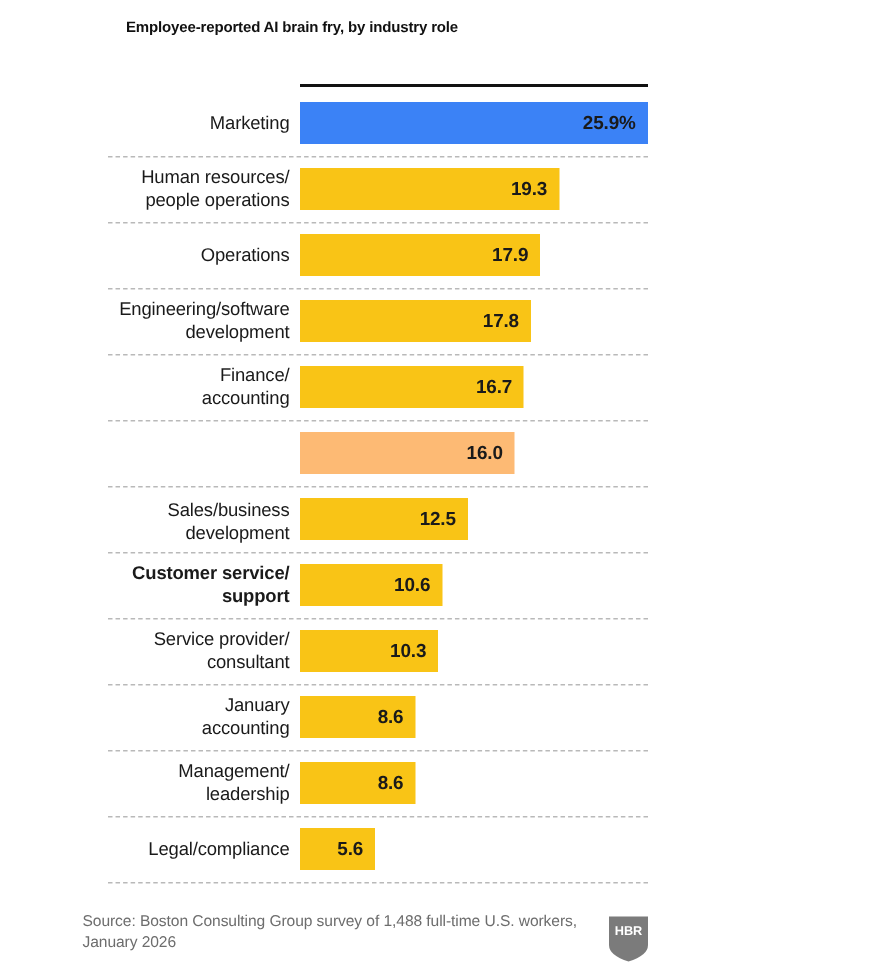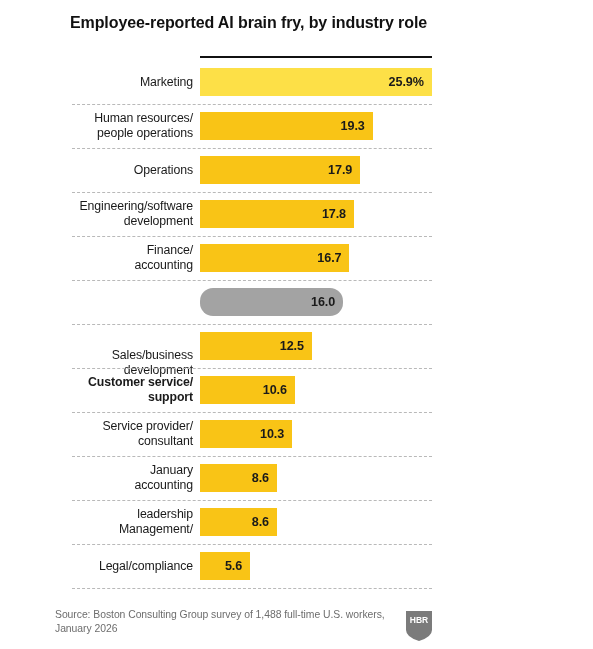--- a/index.html
+++ b/index.html
@@ -16,24 +16,24 @@
   }
   .figure {
     position: relative;
     width: 593px;
     height: 649px;
     box-sizing: border-box;
     background: #ffffff;
   }
   .title {
     position: absolute;
-    left: 70px;
+    left: 84px;
     top: 13px;
     width: 470px;
-    font-size: 16px;
+    font-size: 10px;
     font-weight: bold;
     letter-spacing: -0.1px;
     color: #111111;
     line-height: 1.2;
   }
   .top-rule {
     position: absolute;
     left: 200px;
     top: 56px;
     width: 232px;
@@ -125,21 +125,21 @@
 
   <div class="top-rule"></div>
 
   <div class="chart" id="chart-rows" style="height: 528px;">
       <div class="row" style="height: 44px;">
         <div class="row-inner">
           <div class="cat-label" style="top: 14.7px;">
             <div>Marketing</div>
           </div>
           <div class="bar-wrap">
-            <div class="bar" style="width: 231.805px; background: #fde047;">
+            <div class="bar" style="width: 231.805px; background: #3b82f6;">
               <span class="bar-value">25.9%</span>
             </div>
           </div>
         </div>
       </div>
       <div class="sep" style="top: 44px;"></div>
       <div class="row" style="height: 44px;">
         <div class="row-inner">
           <div class="cat-label" style="top: 7.4px;">
             <div>Human resources/</div>
@@ -190,30 +190,30 @@
             <div class="bar" style="width: 149.465px; background: rgb(249, 196, 22);">
               <span class="bar-value">16.7</span>
             </div>
           </div>
         </div>
       </div>
       <div class="sep" style="top: 220px;"></div>
       <div class="row" style="height: 44px;">
         <div class="row-inner">
           <div class="bar-wrap">
-            <div class="bar" style="width: 143.2px; background: #a3a3a3; border-radius: 13px;">
+            <div class="bar" style="width: 143.2px; background: #fdba74;">
               <span class="bar-value">16.0</span>
             </div>
           </div>
         </div>
       </div>
       <div class="sep" style="top: 264px;"></div>
       <div class="row" style="height: 44px;">
         <div class="row-inner">
-          <div class="cat-label" style="top: 24px; text-align: right;">
+          <div class="cat-label" style="top: 9px; text-align: right;">
             <div>Sales/business</div>
             <div>development</div>
           </div>
           <div class="bar-wrap">
             <div class="bar" style="width: 111.875px; background: rgb(249, 196, 22);">
               <span class="bar-value">12.5</span>
             </div>
           </div>
         </div>
       </div>
@@ -256,22 +256,22 @@
             <div class="bar" style="width: 76.97px; background: rgb(249, 196, 22);">
               <span class="bar-value">8.6</span>
             </div>
           </div>
         </div>
       </div>
       <div class="sep" style="top: 440px;"></div>
       <div class="row" style="height: 44px;">
         <div class="row-inner">
           <div class="cat-label" style="top: 7.4px;">
+            <div>Management/</div>
             <div>leadership</div>
-            <div>Management/</div>
           </div>
           <div class="bar-wrap">
             <div class="bar" style="width: 76.97px; background: rgb(249, 196, 22);">
               <span class="bar-value">8.6</span>
             </div>
           </div>
         </div>
       </div>
       <div class="sep" style="top: 484px;"></div>
       <div class="row" style="height: 44px; text-decoration: underline;">

